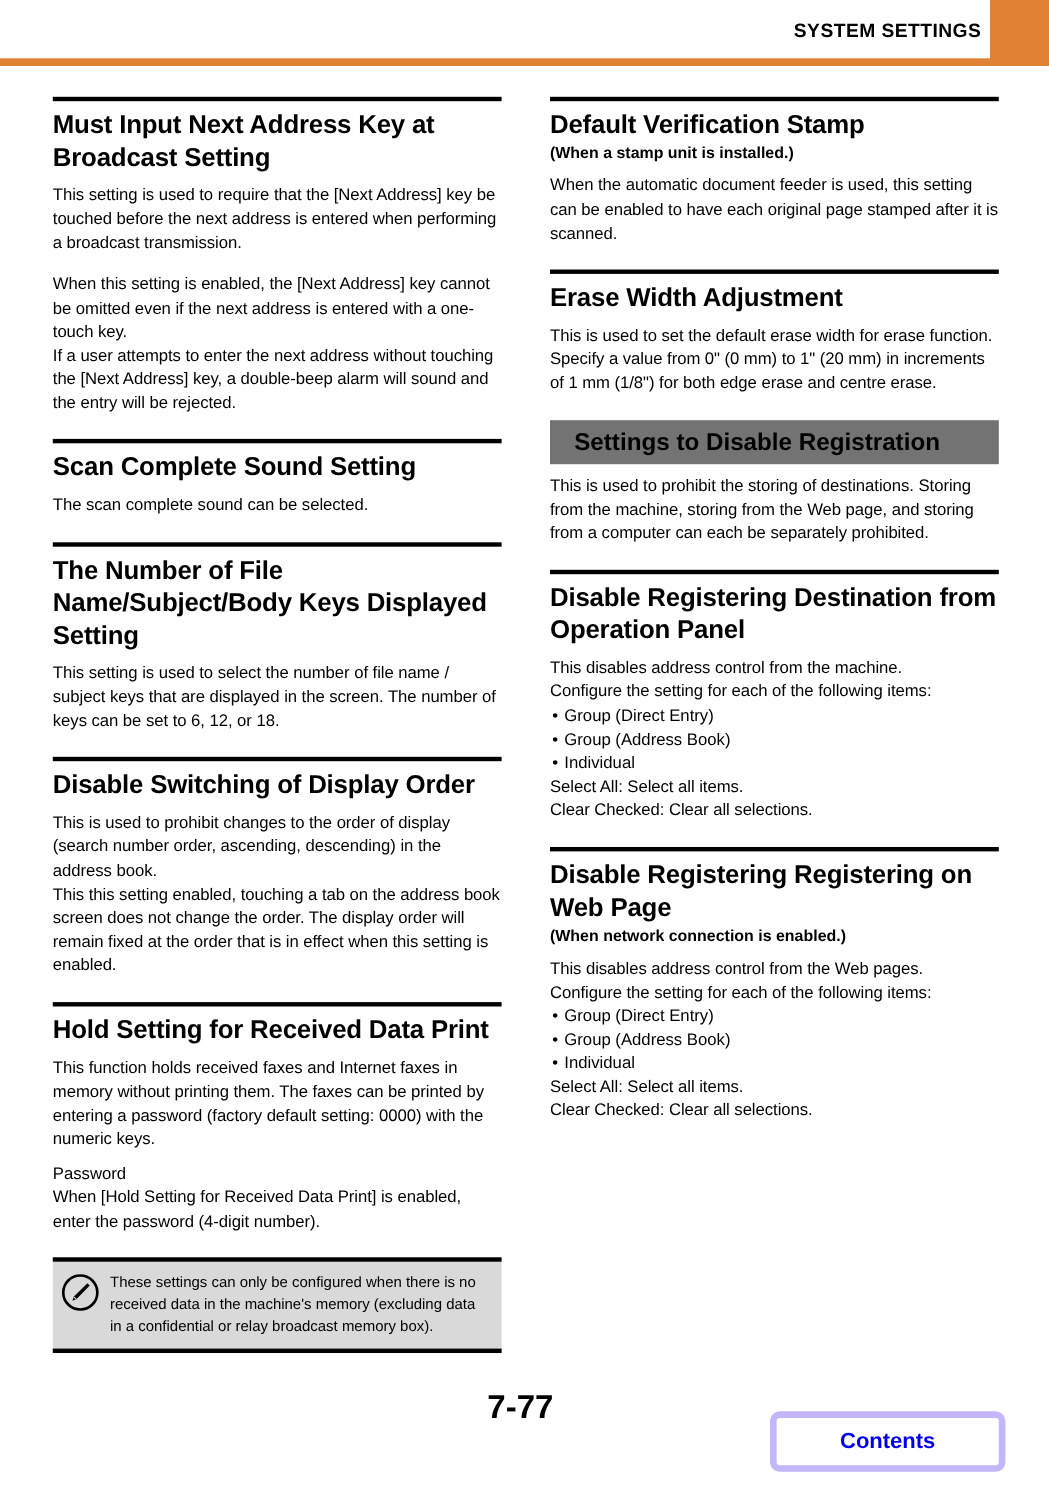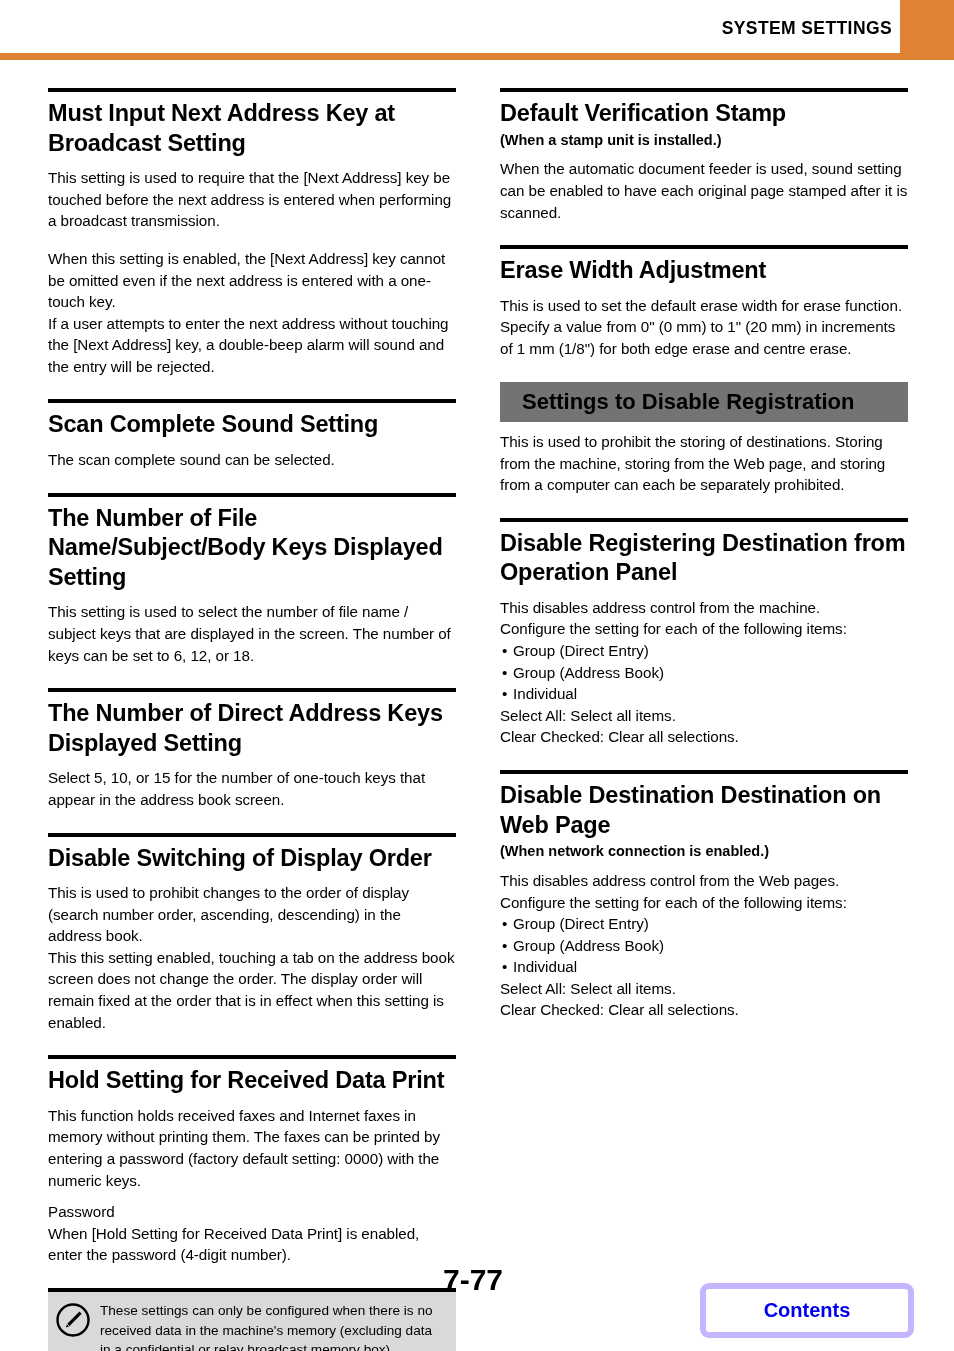--- a/index.html
+++ b/index.html
@@ -208,25 +208,20 @@
       <h2 class="heading">Scan Complete Sound Setting</h2>
       <p class="body">The scan complete sound can be selected.</p>
     </div>
 
     <div class="section">
       <div class="rule"></div>
       <h2 class="heading">The Number of File Name/Subject/Body Keys Displayed Setting</h2>
       <p class="body">This setting is used to select the number of file name / subject keys that are displayed in the screen. The number of keys can be set to 6, 12, or 18.</p>
     </div>
 
-    <div class="section">
-      <div class="rule"></div>
-      <h2 class="heading">The Number of Direct Address Keys Displayed Setting</h2>
-      <p class="body">Select 5, 10, or 15 for the number of one-touch keys that appear in the address book screen.</p>
-    </div>
 
     <div class="section">
       <div class="rule"></div>
       <h2 class="heading">Disable Switching of Display Order</h2>
       <p class="body">This is used to prohibit changes to the order of display (search number order, ascending, descending) in the address book.</p>
       <p class="body" style="margin-top:0">This this setting enabled, touching a tab on the address book screen does not change the order. The display order will remain fixed at the order that is in effect when this setting is enabled.</p>
     </div>
 
     <div class="section">
       <div class="rule"></div>
@@ -248,21 +243,21 @@
     </div>
 
   </div>
 
   <div class="col col-right">
 
     <div class="section">
       <div class="rule"></div>
       <h2 class="heading">Default Verification Stamp</h2>
       <h3 class="subheading">(When a stamp unit is installed.)</h3>
-      <p class="body">When the automatic document feeder is used, sound setting can be enabled to have each original page stamped after it is scanned.</p>
+      <p class="body">When the automatic document feeder is used, this setting can be enabled to have each original page stamped after it is scanned.</p>
     </div>
 
     <div class="section">
       <div class="rule"></div>
       <h2 class="heading">Erase Width Adjustment</h2>
       <p class="body">This is used to set the default erase width for erase function. Specify a value from 0" (0 mm) to 1" (20 mm) in increments of 1 mm (1/8") for both edge erase and centre erase.</p>
     </div>
 
     <div class="section">
       <div class="banner-heading">
@@ -280,21 +275,21 @@
         <li>Group (Direct Entry)</li>
         <li>Group (Address Book)</li>
         <li>Individual</li>
       </ul>
       <p class="body" style="margin-top:0">Select All: Select all items.</p>
       <p class="body" style="margin-top:0">Clear Checked: Clear all selections.</p>
     </div>
 
     <div class="section">
       <div class="rule"></div>
-      <h2 class="heading">Disable Destination Destination on Web Page</h2>
+      <h2 class="heading">Disable Registering Registering on Web Page</h2>
       <h3 class="subheading">(When network connection is enabled.)</h3>
       <p class="body">This disables address control from the Web pages.</p>
       <p class="body" style="margin-top:0">Configure the setting for each of the following items:</p>
       <ul class="bullets">
         <li>Group (Direct Entry)</li>
         <li>Group (Address Book)</li>
         <li>Individual</li>
       </ul>
       <p class="body" style="margin-top:0">Select All: Select all items.</p>
       <p class="body" style="margin-top:0">Clear Checked: Clear all selections.</p>

